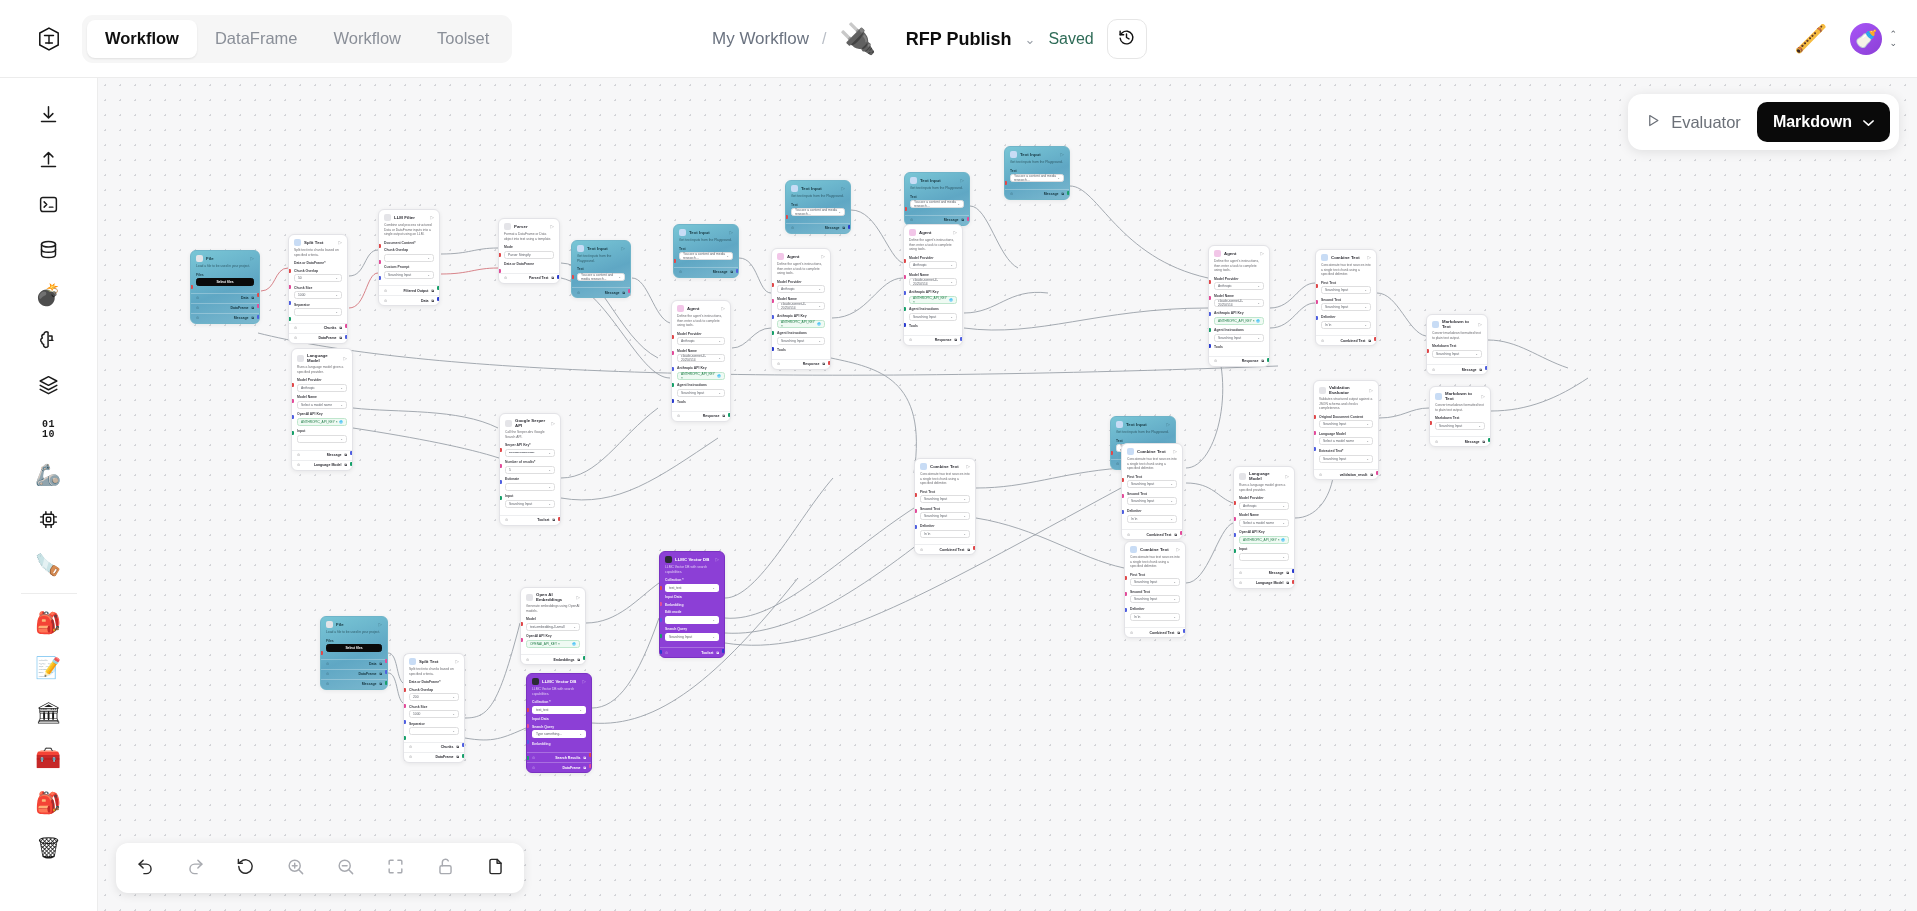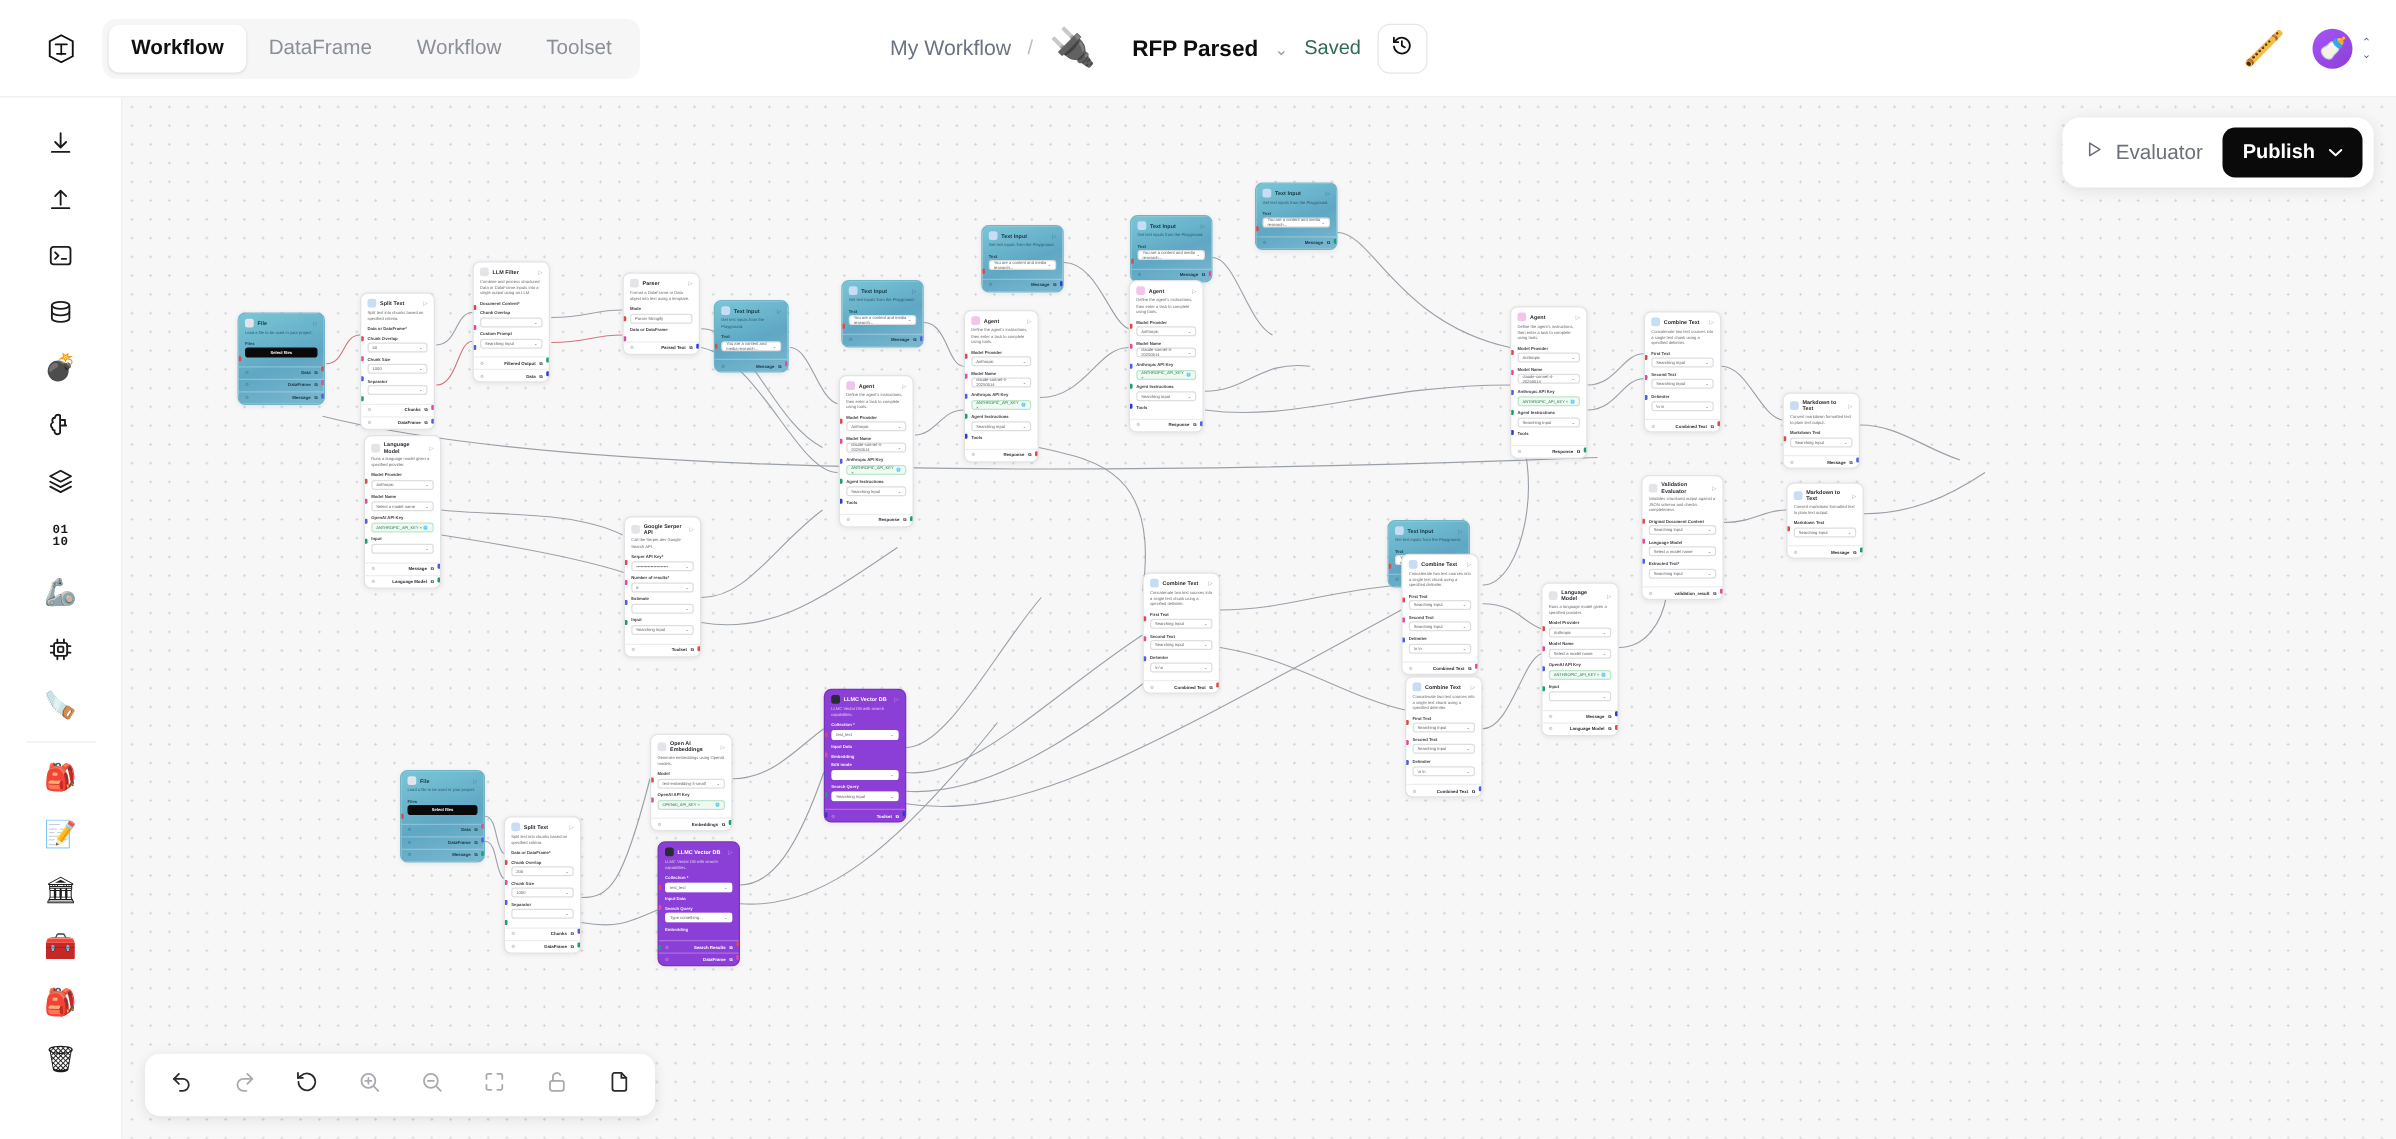--- a/index.html
+++ b/index.html
@@ -224,21 +224,21 @@
         </div>
       <div class="tab">
           <span>Toolset</span>
         </div>
     </div>
 
     <div class="breadcrumb">
       <span class="crumb-link">My Workflow</span>
       <span class="crumb-sep">/</span>
       <span class="crumb-emoji">🔌</span>
-      <span class="crumb-title">RFP Parsed</span>
+      <span class="crumb-title">RFP Publish</span>
       <span class="crumb-chev">⌄</span>
       <span class="saved-label">Saved</span>
       <div class="hist-btn">
         <span>
           <svg width="17" height="17" viewBox="0 0 24 24" fill="none" stroke="#101010" stroke-width="2" stroke-linecap="round" stroke-linejoin="round">
             <path d="M3 3v5h5"></path>
               <path d="M3.05 13A9 9 0 1 0 6 5.3L3 8"></path>
               <path d="M12 7v5l3.5 2"></path>
           </svg>
         </span>
@@ -1515,21 +1515,21 @@
     <div class="run-panel">
       <div class="pg-btn">
         <span>
           <svg width="15" height="15" viewBox="0 0 24 24" fill="none" stroke="#6b7078" stroke-width="2" stroke-linejoin="round">
               <path d="M6 4l13 8-13 8z"></path>
             </svg>
         </span>
         <span>Evaluator</span>
       </div>
       <div class="publish-btn">
-        <span>Publish</span>
+        <span>Markdown</span>
         <span>
           <svg width="11" height="8" viewBox="0 0 12 8" fill="none" stroke="#fff" stroke-width="1.8" stroke-linecap="round" stroke-linejoin="round">
               <path d="M1 1.8 6 6.4l5-4.6"></path>
             </svg>
         </span>
       </div>
     </div>
 
     <div class="tool-panel" id="toolbar">
         <div class="tool-btn">

